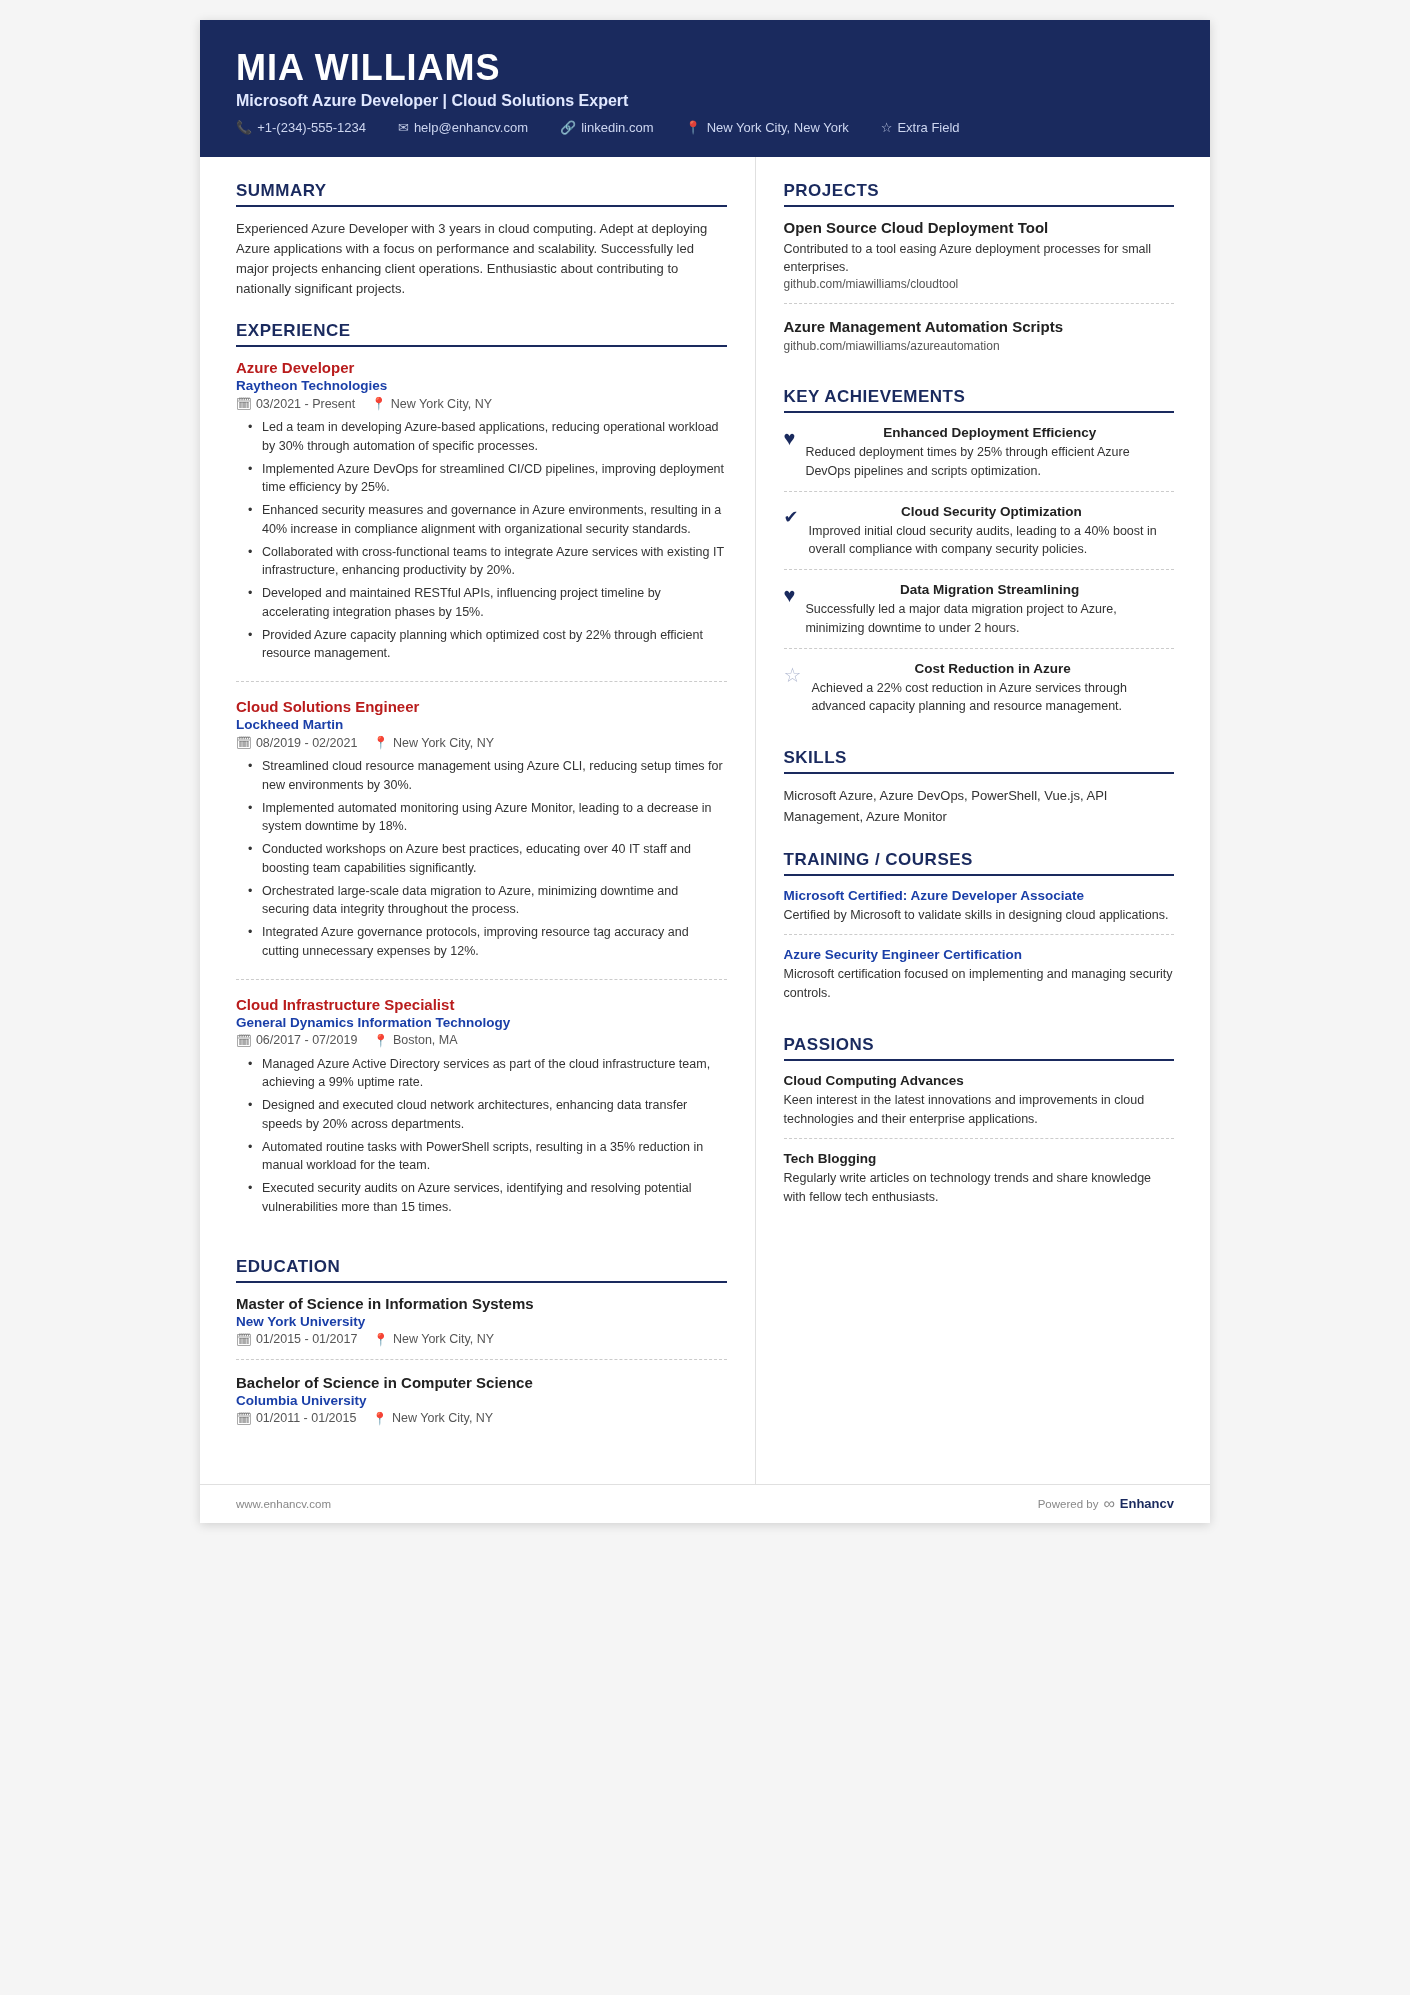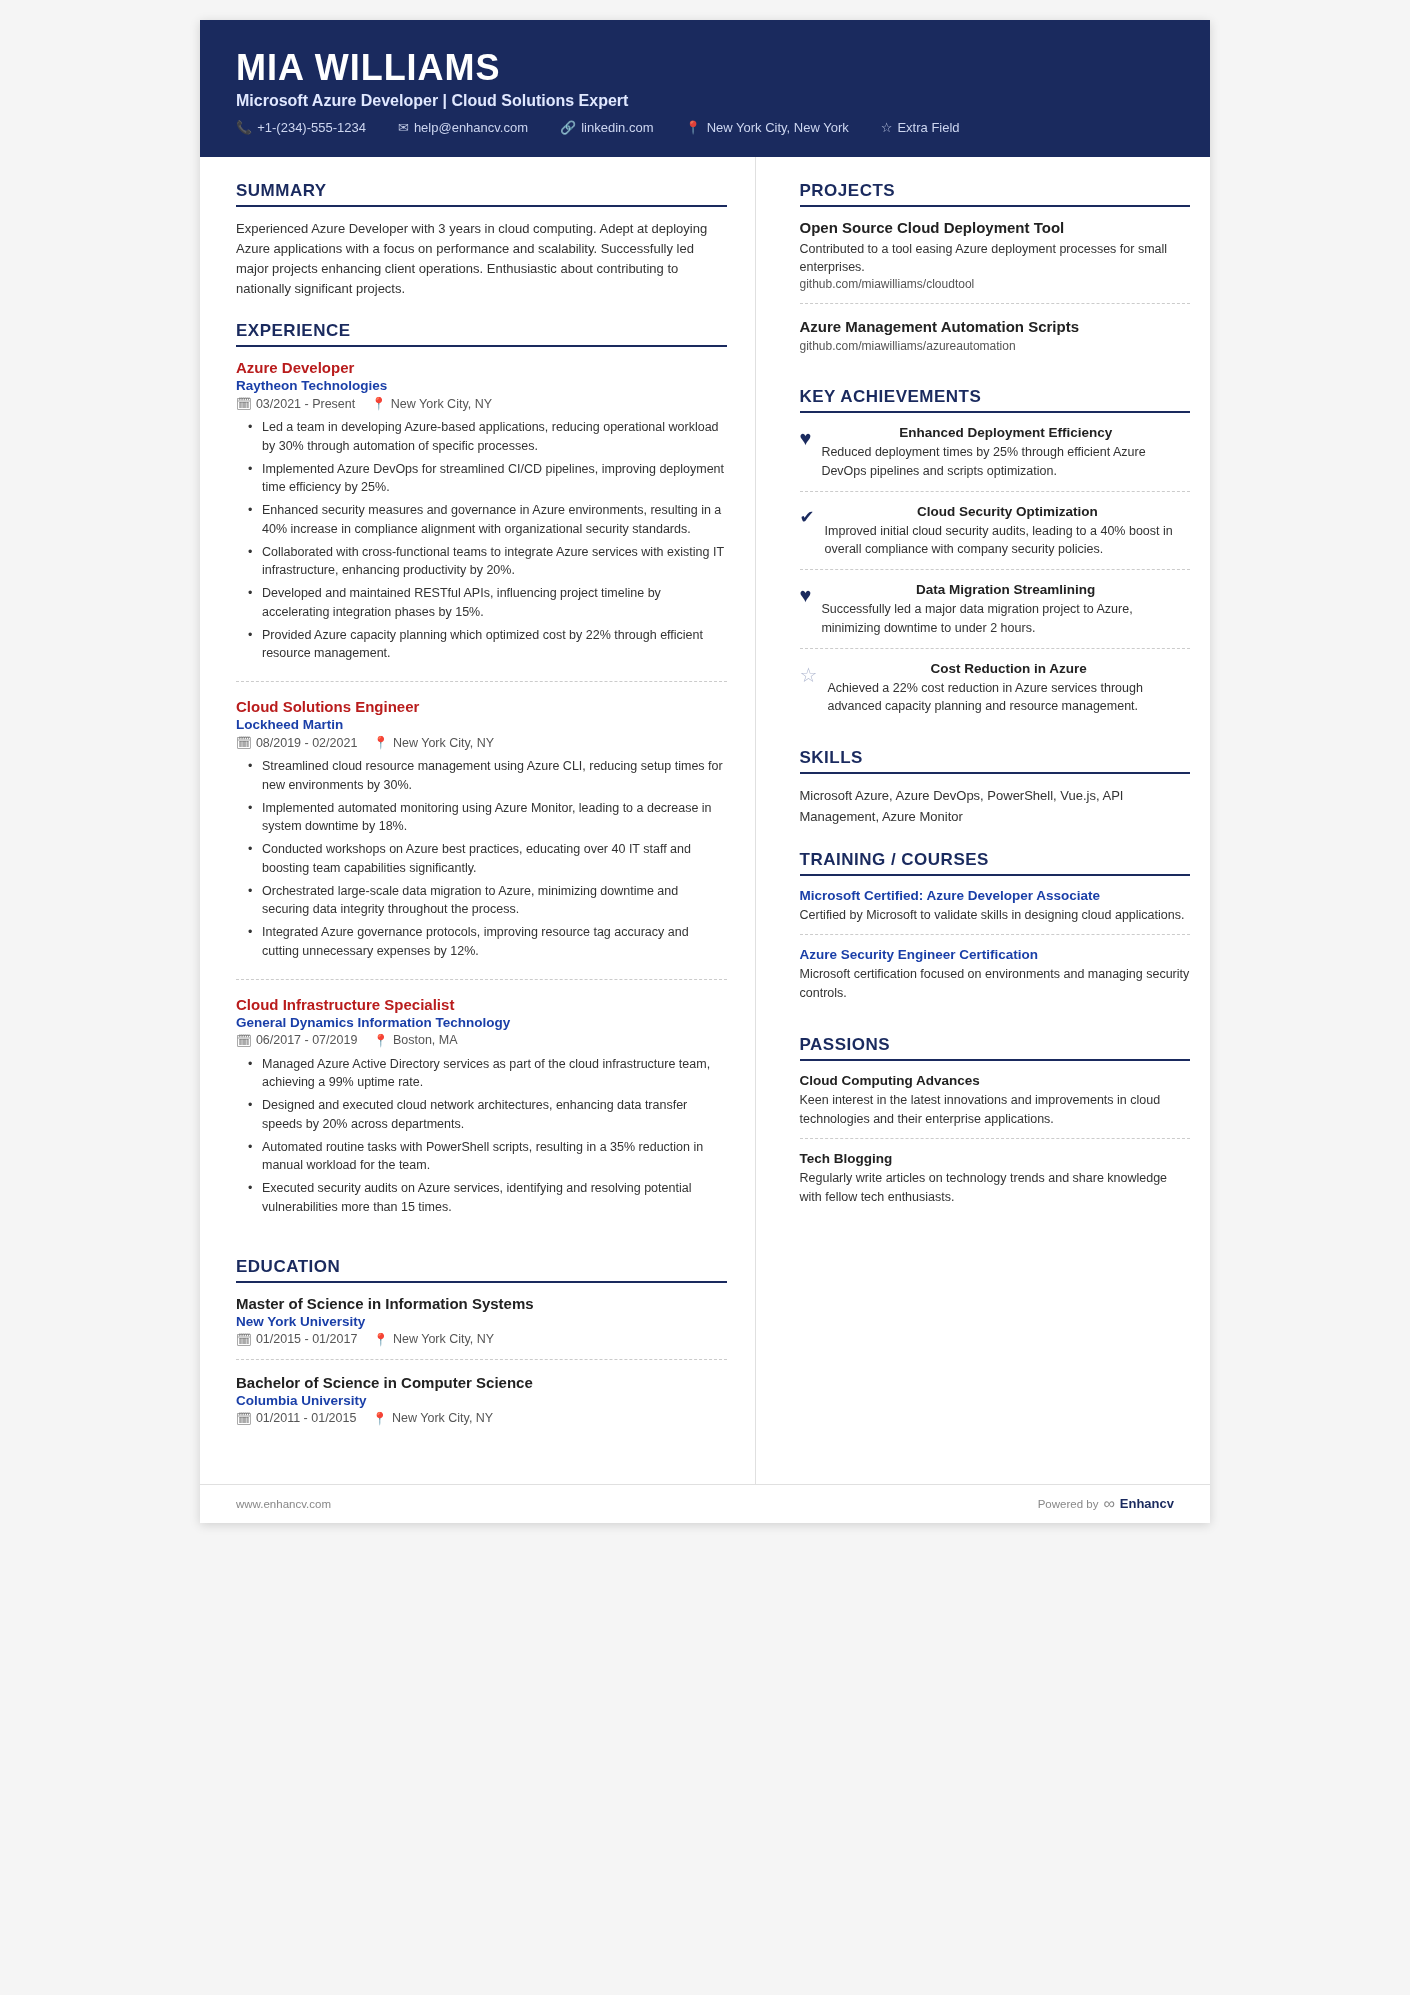--- a/index.html
+++ b/index.html
@@ -46,21 +46,21 @@
       gap: 5px;
       color: #cdd6f0;
     }
     .contact-icon {
       font-size: 13px;
       opacity: 0.9;
     }
     
     .main-content {
       display: flex;
-      gap: 16px;
+      gap: 0;
     }
     .left-col {
       flex: 0 0 55%;
       padding: 24px 28px 24px 36px;
       border-right: 1px solid #e0e0e0;
     }
     .right-col {
       flex: 0 0 45%;
       padding: 24px 36px 24px 28px;
     }
@@ -478,21 +478,21 @@
       </div>
 
       <div class="section">
         <div class="section-title">TRAINING / COURSES</div>
         <div class="training-item">
           <div class="training-title">Microsoft Certified: Azure Developer Associate</div>
           <div class="training-desc">Certified by Microsoft to validate skills in designing cloud applications.</div>
         </div>
         <div class="training-item">
           <div class="training-title">Azure Security Engineer Certification</div>
-          <div class="training-desc">Microsoft certification focused on environments and managing security controls.</div>
+          <div class="training-desc">Microsoft certification focused on implementing and managing security controls.</div>
         </div>
       </div>
 
       <div class="section">
         <div class="section-title">PASSIONS</div>
         <div class="passion-item">
           <div class="passion-title">Cloud Computing Advances</div>
           <div class="passion-desc">Keen interest in the latest innovations and improvements in cloud technologies and their enterprise applications.</div>
         </div>
         <div class="passion-item">

